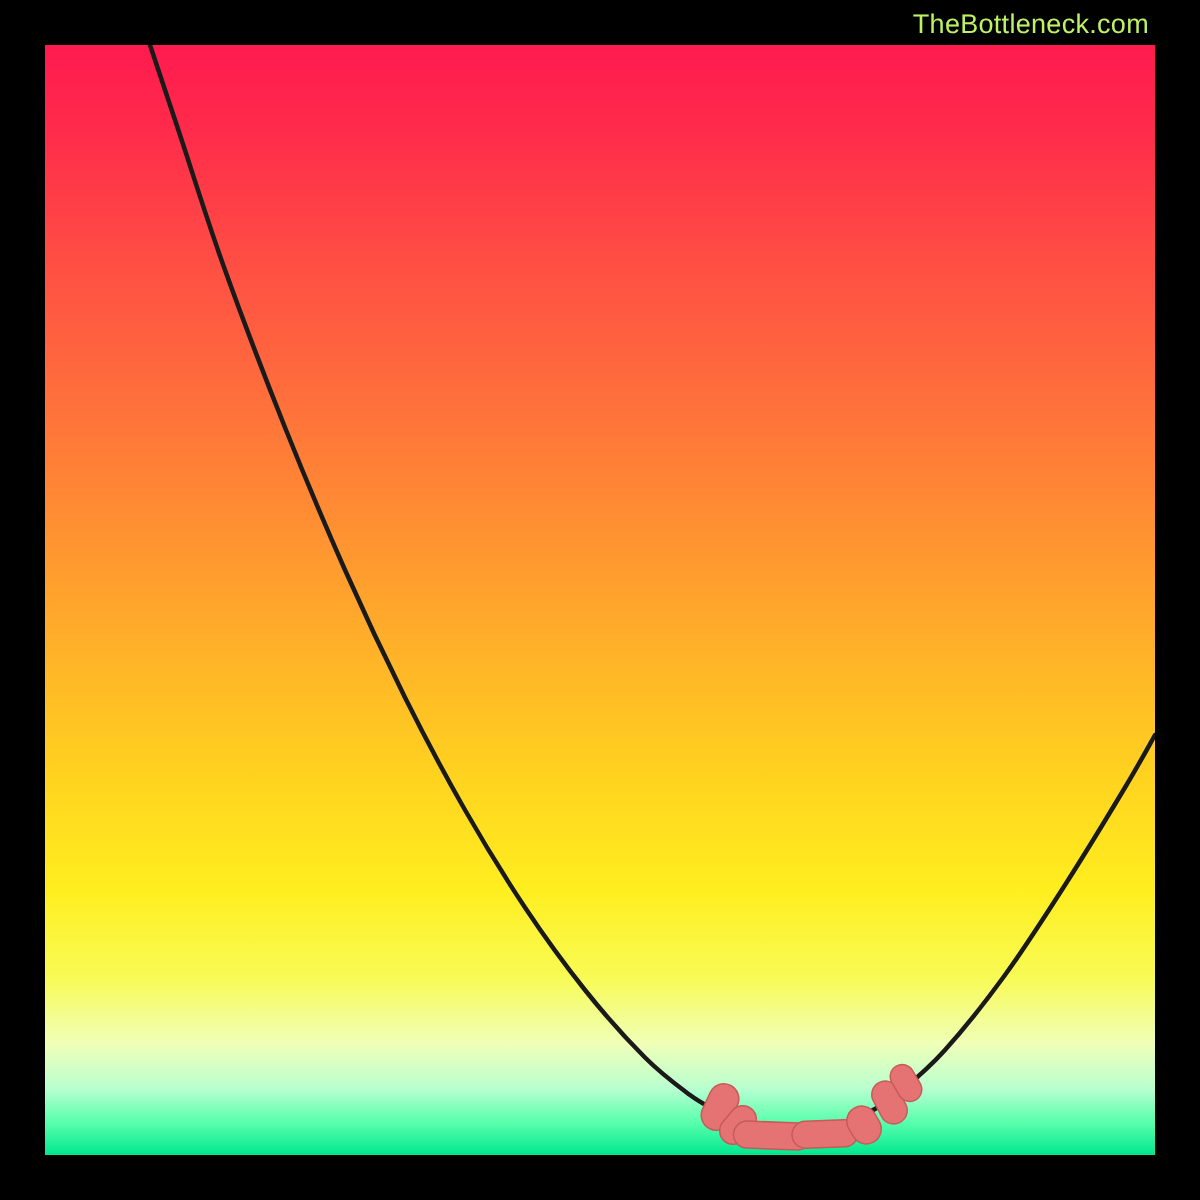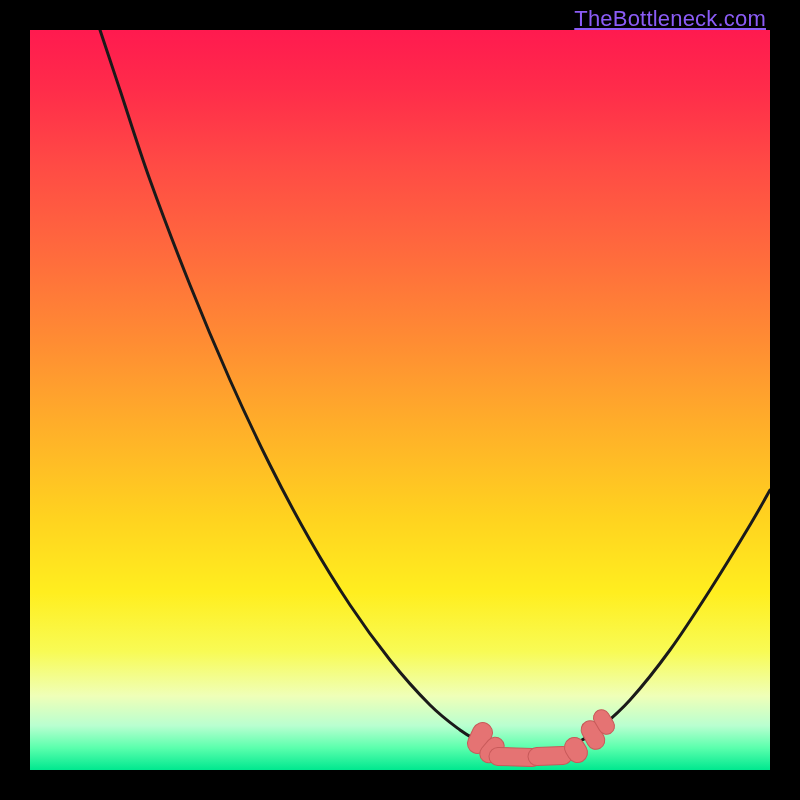--- a/index.html
+++ b/index.html
@@ -40,25 +40,24 @@
       #efffb8 90%,
       #b9ffd0 94%,
       #5bffad 97%,
       #00e88f 100%
     );
   }
   .watermark {
     position: absolute;
     top: 6px;
     right: 34px;
-    color: #8b5cf6;
-    font-size: 22px;
+    color: #bef264;
+    font-size: 18px;
     letter-spacing: 0.2px;
     font-weight: 500;
-    text-decoration: underline;
   }
   svg.curve {
     position: absolute;
     top: 30px;
     left: 30px;
     width: 740px;
     height: 740px;
     overflow: visible;
   }
 </style>

